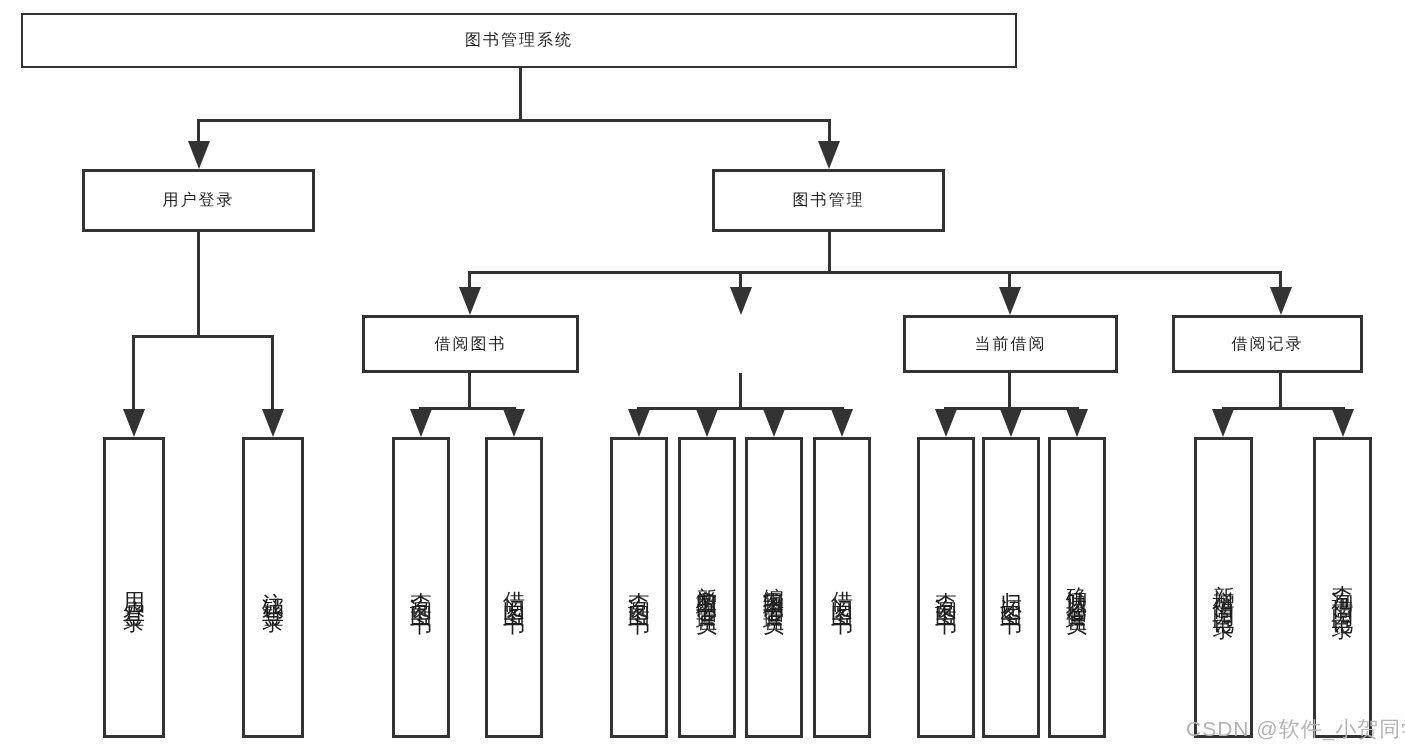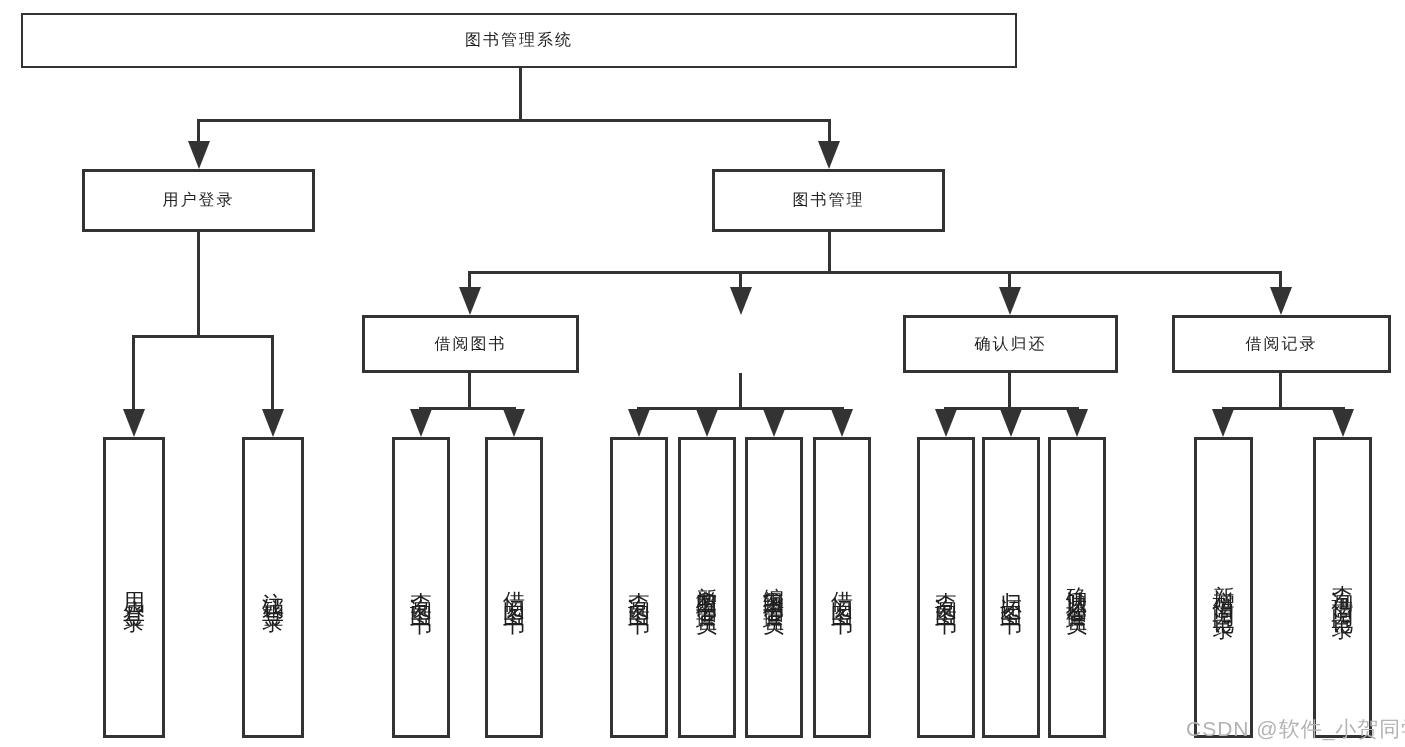--- a/index.html
+++ b/index.html
@@ -103,23 +103,23 @@
   <div class="line" style="left:1279px;top:271px;width:3px;height:20px"></div>
   <div class="arrow" style="left:459px;top:287px"></div>
   <div class="arrow" style="left:730px;top:287px"></div>
   <div class="arrow" style="left:999px;top:287px"></div>
   <div class="arrow" style="left:1270px;top:287px"></div>
 
   <div class="box h" style="left:362px;top:315px;width:217px;height:58px">
     <span>借阅图书</span>
   </div>
   <div class="box h" style="left:903px;top:315px;width:215px;height:58px">
-    <span>确认归还</span>
+    <span>当前借阅</span>
   </div>
-  <div class="box h" style="left:1172px;top:315px;width:219px;height:58px">
+  <div class="box h" style="left:1172px;top:315px;width:191px;height:58px">
     <span>借阅记录</span>
   </div>
 
   <div class="line" style="left:468px;top:373px;width:3px;height:37px"></div>
   <div class="line" style="left:419px;top:407px;width:97px;height:3px"></div>
   <div class="arrow" style="left:410px;top:409px"></div>
   <div class="arrow" style="left:503px;top:409px"></div>
 
   <div class="line" style="left:739px;top:373px;width:3px;height:37px"></div>
   <div class="line" style="left:637px;top:407px;width:207px;height:3px"></div>

